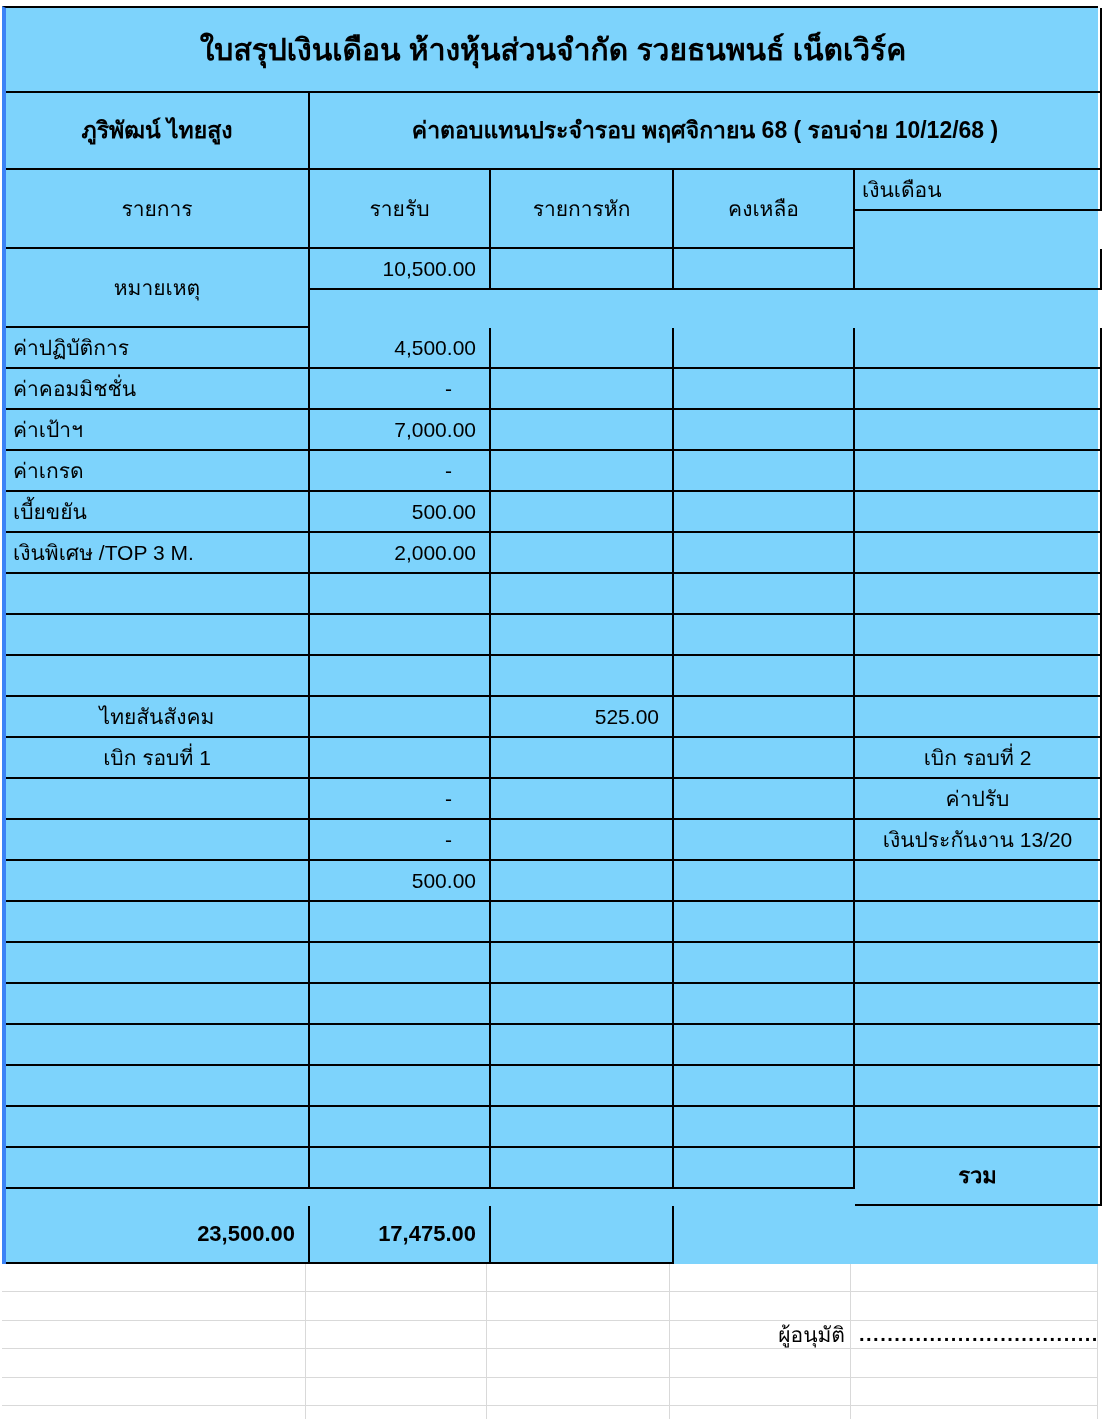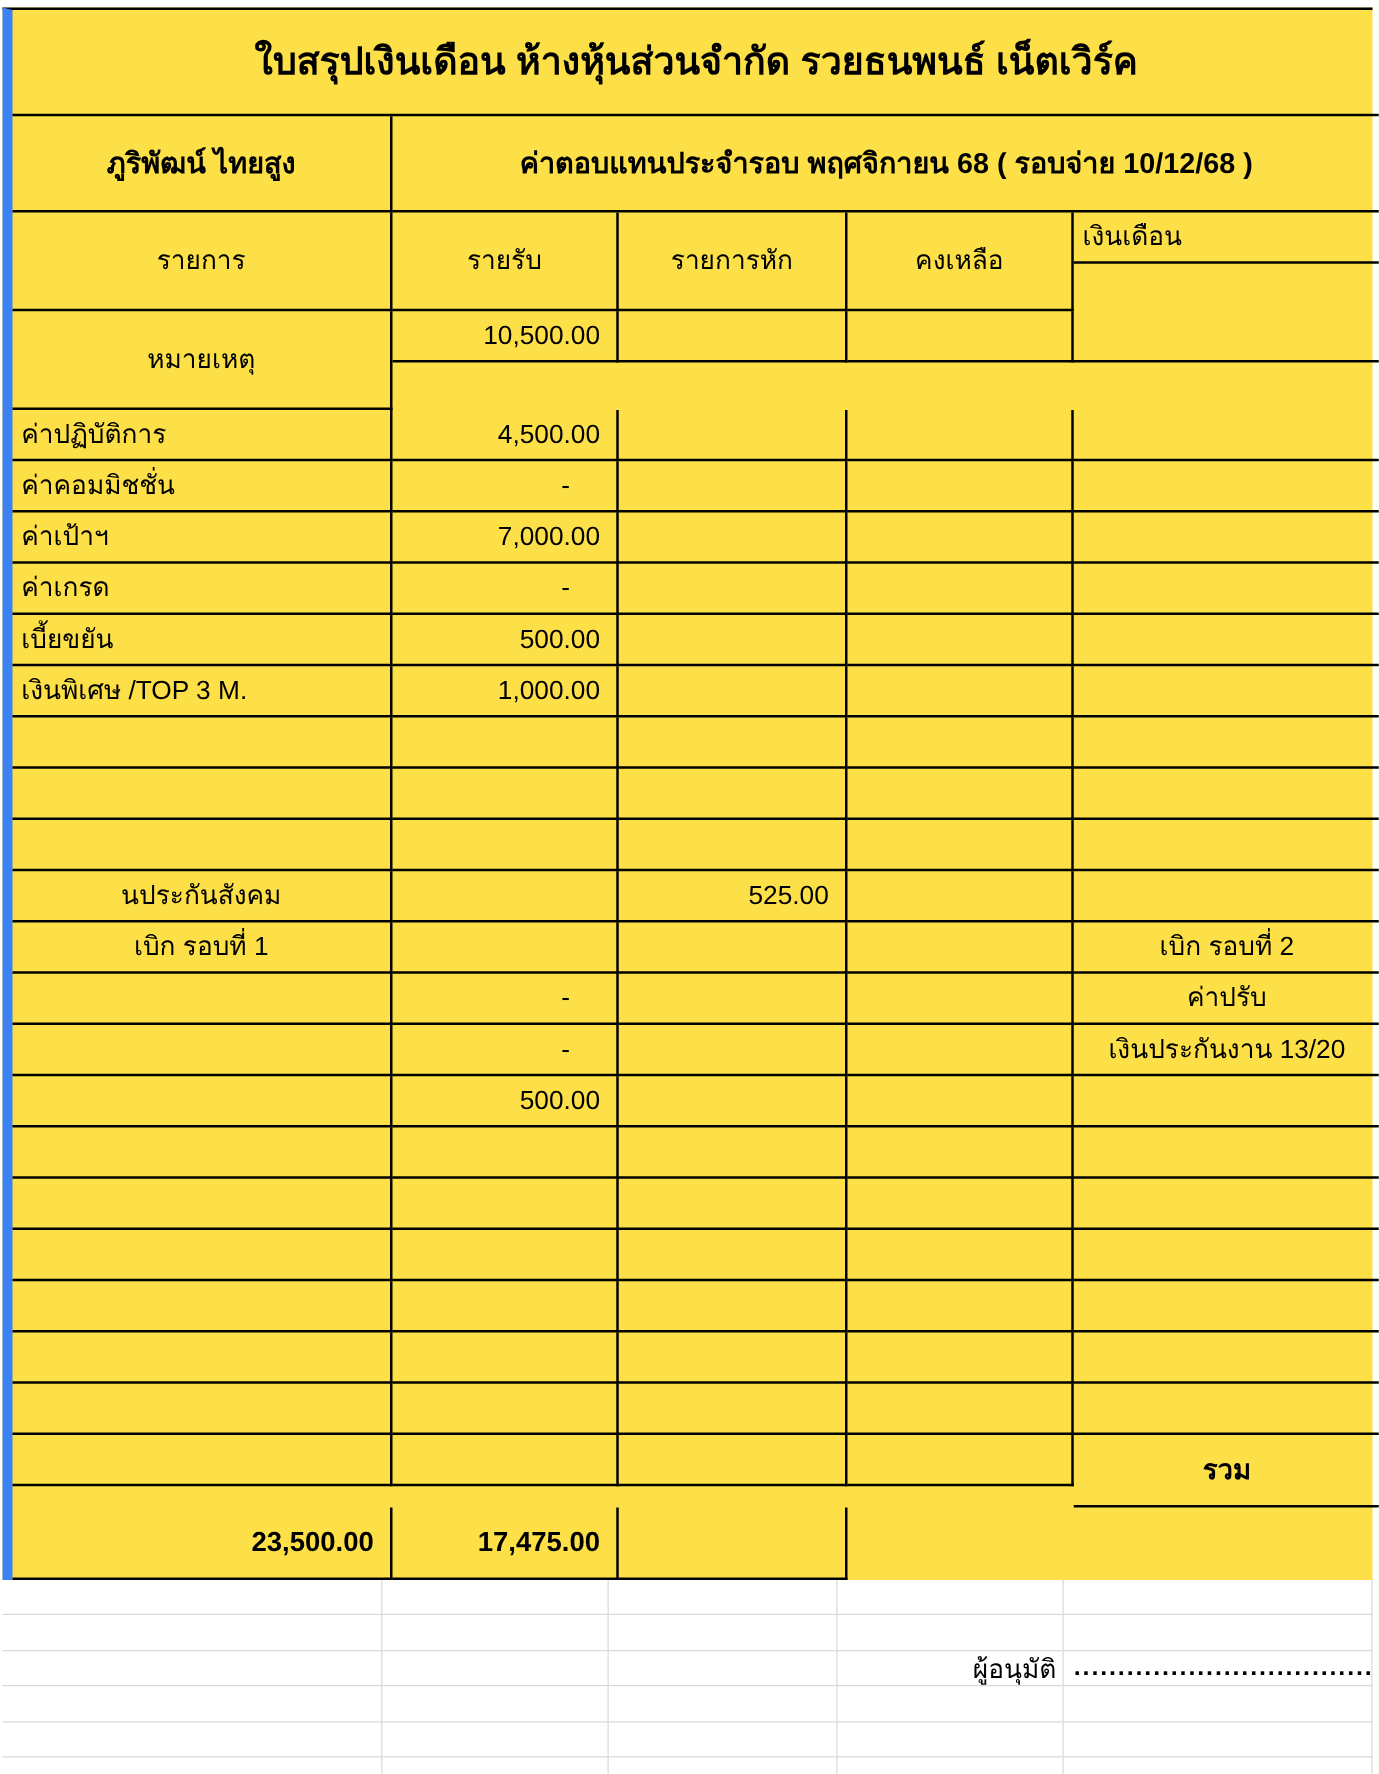--- a/index.html
+++ b/index.html
@@ -8,22 +8,22 @@
     width:1103px; height:1419px; position:relative;
     font-family:"Liberation Sans","DejaVu Sans",sans-serif;
     color:#000;
   }
   .sheet { position:absolute; left:2px; top:6px; width:1096px; }
 
   
   .tbl {
     display:grid;
     grid-template-columns:304px 181px 183px 181px 247px;
-    border-top:2px solid #000; border-left:8px solid #3b82f6;
-    background:#fde047;
+    border-top:2px solid #000; border-left:4px solid #3b82f6;
+    background:#7dd3fc;
   }
   .c {
     border-right:2px solid #000; border-bottom:2px solid #000;
     height:41px; display:flex; align-items:center;
     font-size:21px; line-height:1.1; overflow:hidden; white-space:nowrap;
   }
   .span5 { grid-column:1 / -1; }
   .span4 { grid-column:2 / -1; }
 
   .r-title { height:85px; justify-content:center; font-weight:bold; font-size:30px; }
@@ -99,42 +99,42 @@
       <div class="c"></div>
       <div class="c"></div>
 
     <div class="c lbl">เบี้ยขยัน</div>
     <div class="c num">500.00</div>
     <div class="c"></div>
       <div class="c"></div>
       <div class="c"></div>
 
     <div class="c lbl">เงินพิเศษ /TOP 3 M.</div>
-    <div class="c num">1,000.00</div>
-    <div class="c"></div>
-      <div class="c"></div>
-      <div class="c"></div>
-
-    <div class="c"></div>
-      <div class="c"></div>
-      <div class="c"></div>
-      <div class="c"></div>
-      <div class="c"></div>
-    <div class="c"></div>
-      <div class="c"></div>
-      <div class="c"></div>
-      <div class="c"></div>
-      <div class="c"></div>
-    <div class="c"></div>
-      <div class="c"></div>
-      <div class="c"></div>
-      <div class="c"></div>
-      <div class="c"></div>
-
-    <div class="c lblc">นประกันสังคม</div>
+    <div class="c num">2,000.00</div>
+    <div class="c"></div>
+      <div class="c"></div>
+      <div class="c"></div>
+
+    <div class="c"></div>
+      <div class="c"></div>
+      <div class="c"></div>
+      <div class="c"></div>
+      <div class="c"></div>
+    <div class="c"></div>
+      <div class="c"></div>
+      <div class="c"></div>
+      <div class="c"></div>
+      <div class="c"></div>
+    <div class="c"></div>
+      <div class="c"></div>
+      <div class="c"></div>
+      <div class="c"></div>
+      <div class="c"></div>
+
+    <div class="c lblc">ไทยสันสังคม</div>
     <div class="c"></div>
     <div class="c num">525.00</div>
     <div class="c"></div>
       <div class="c"></div>
 
     <div class="c lblc">เบิก รอบที่ 1</div>
     <div class="c"></div>
     <div class="c"></div>
       <div class="c"></div>
 

